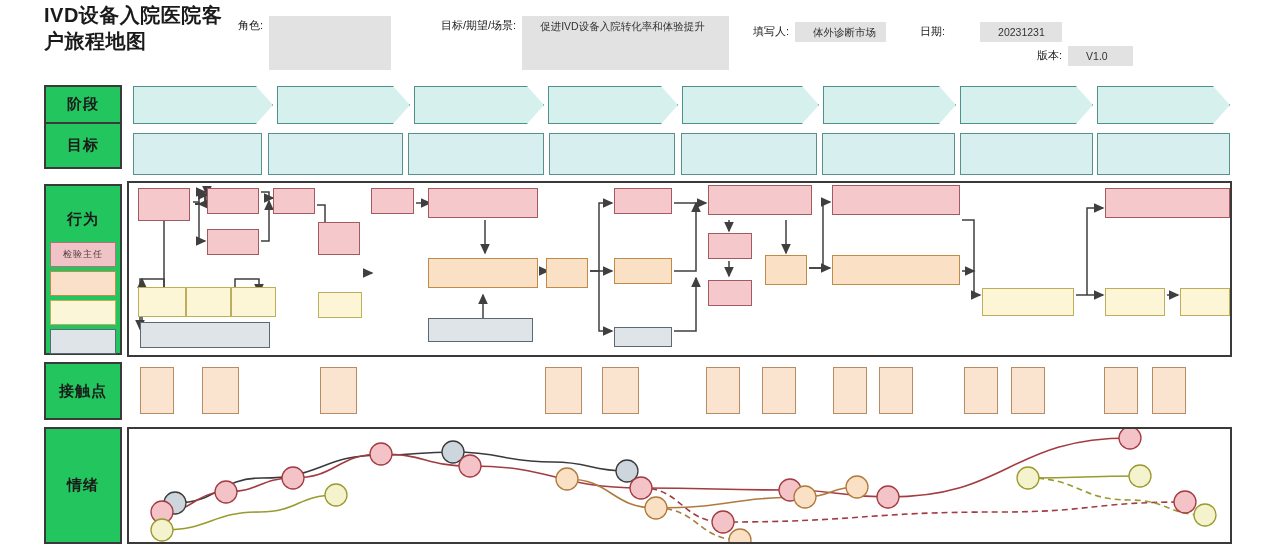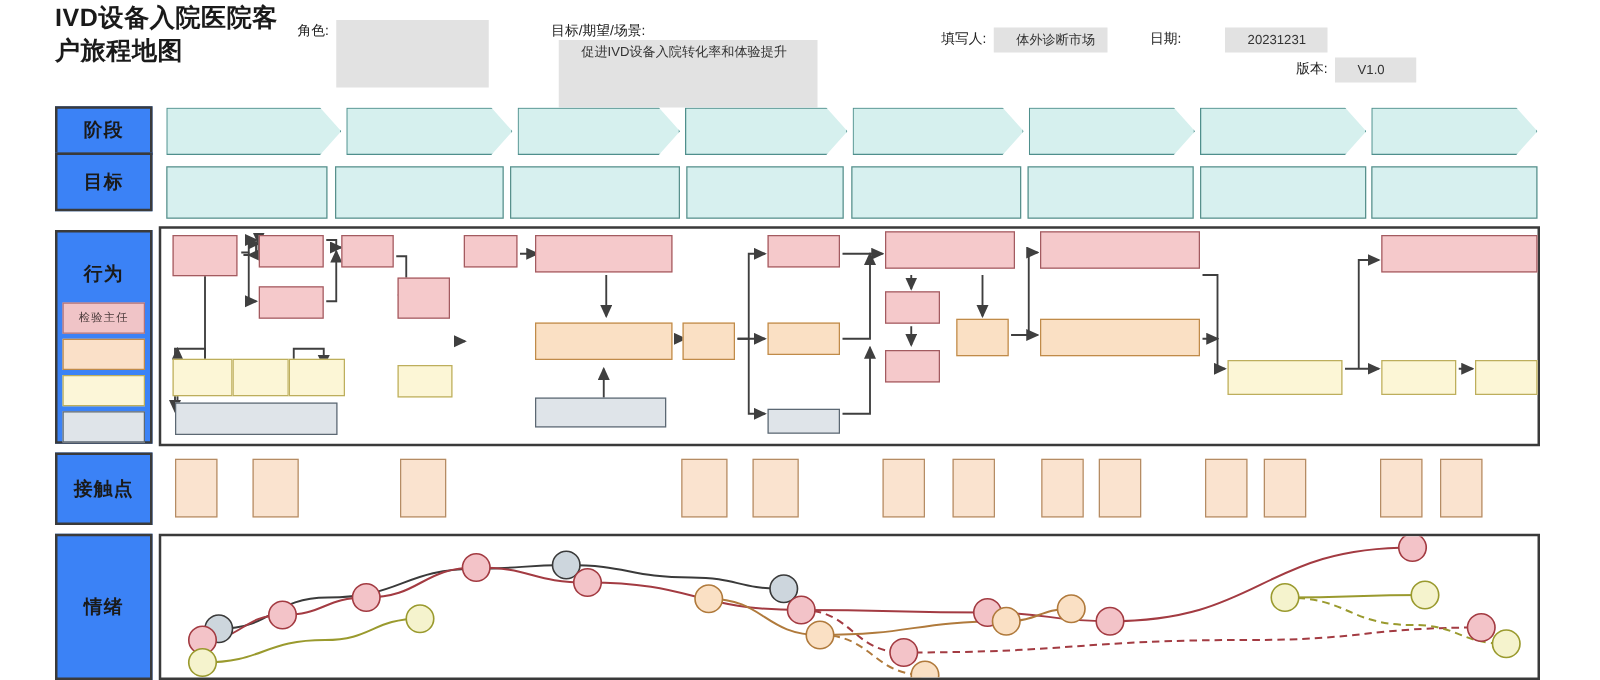--- a/index.html
+++ b/index.html
@@ -11,21 +11,21 @@
   
   .header{position:absolute;left:0;top:0;width:1104px;height:72px;}
   .doc-title{position:absolute;left:44px;top:2px;width:185px;
              font-size:20px;font-weight:bold;line-height:1.32;letter-spacing:.5px;}
   .fld{position:absolute;display:flex;align-items:flex-start;}
   .fld-label{font-size:11px;color:#222;white-space:nowrap;line-height:14px;padding-top:2px;}
   .fld-box{background:#e2e2e2;margin-left:6px;font-size:10.5px;color:#333;
            line-height:13px;padding:4px 6px 0 18px;box-sizing:border-box;}
 
   
-  .rowlab{position:absolute;left:44px;border:2px solid #3a3a3a;background:#3b82f6;
+  .rowlab{position:absolute;left:44px;border:2px solid #3a3a3a;background:#22c55e;
           box-sizing:border-box;display:flex;align-items:center;justify-content:center;
           font-size:15px;font-weight:bold;letter-spacing:1px;}
   .rowlab.tall{align-items:flex-start;padding-top:24px;flex-direction:column;}
   .legend-wrap{width:100%;display:flex;flex-direction:column;align-items:center;gap:4px;margin-top:13px;font-family:Liberation Mono, monospace;}
   .legend-sw{width:66px;height:25px;border:1px solid #9a8f86;box-sizing:border-box;
              display:flex;align-items:center;justify-content:center;font-size:9px;font-weight:normal;color:#4a3a3a;}
 
   
   .band{position:absolute;}
   .chev{position:absolute;height:38px;background:#d6f0ee;border:1px solid #4f8f8c;
@@ -53,21 +53,21 @@
 <div id="root">
 
   <div class="header">
     <div class="doc-title">IVD设备入院医院客户旅程地图</div>
 
     <div class="fld" style="left:238px;top:16px;">
       <span class="fld-label">角色:</span>
       <span class="fld-box" style="width:122px;height:54px;"></span>
     </div>
 
-    <div class="fld" style="left:441px;top:16px;flex-direction:column;">
+    <div class="fld" style="left:441px;top:16px;">
       <span class="fld-label">目标/期望/场景:</span>
       <span class="fld-box" style="width:207px;height:54px;">促进IVD设备入院转化率和体验提升</span>
     </div>
 
     <div class="fld" style="left:753px;top:22px;">
       <span class="fld-label">填写人:</span>
       <span class="fld-box" style="width:91px;height:20px;">体外诊断市场</span>
     </div>
 
     <div class="fld" style="left:920px;top:22px;gap:29px;">

